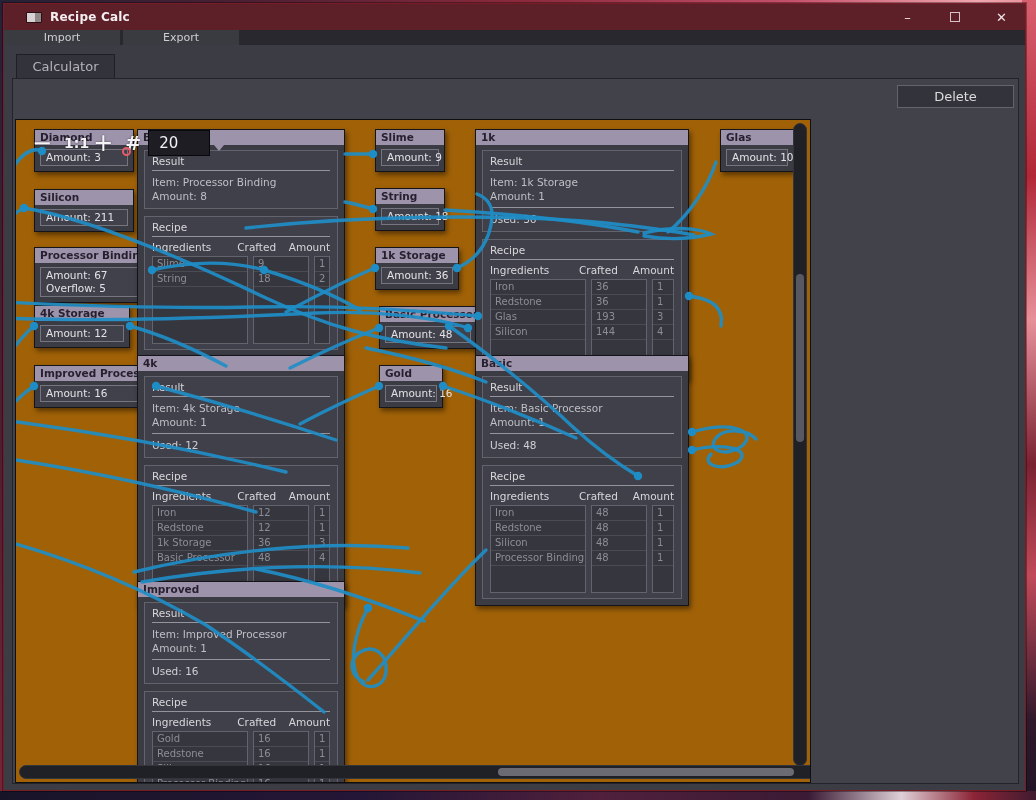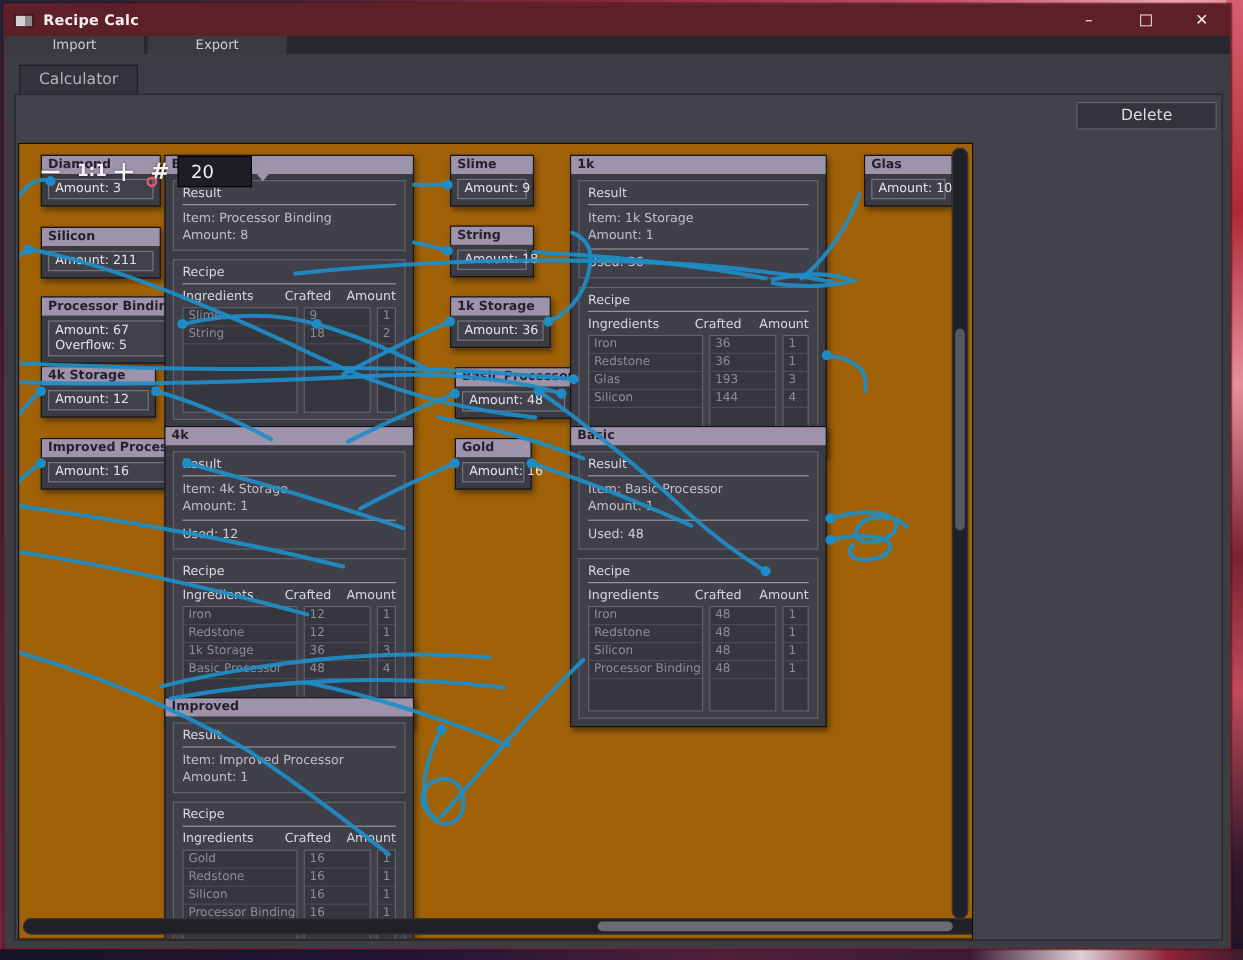--- a/index.html
+++ b/index.html
@@ -11,21 +11,21 @@
   }
   .wall-right { position:absolute; right:0; top:0; width:14px; height:800px;
     background:linear-gradient(180deg,#d8606e 0%,#b02838 22%,#e8909a 40%,#7a2232 58%,#c04a5a 72%,#30182a 90%,#201426 100%); }
   .wall-bottom { position:absolute; left:0; bottom:0; width:1036px; height:9px;
     background:linear-gradient(90deg,#181428,#241636 35%,#50203c 58%,#3a1a34 78%,#ded0d6 87%,#8c2436 94%,#401b30 100%); }
 
   .window { position:absolute; left:3px; top:3px; width:1023px; height:788px;
     background:#3c3c44; border:1px solid #7a1c26; box-shadow:0 0 0 1px rgba(0,0,0,.35); }
 
   .titlebar { position:absolute; left:0; top:0; width:100%; height:26px; background:#5d2029;
-    display:flex; align-items:center; padding-left:8px; }
+    display:flex; align-items:center; padding-left:22px; }
   .app-icon { width:16px; height:11px; background:linear-gradient(90deg,#d8d2d2 55%,#8f8a8a 55%);
     border:1px solid #2a1014; border-radius:1px; margin-right:8px; }
   .app-title { color:#f5eef0; font-size:12px; font-weight:bold; letter-spacing:.2px; }
   .win-controls { margin-left:auto; display:flex; height:100%; }
   .win-btn { width:47px; height:100%; display:flex; align-items:center; justify-content:center;
     color:#efe6e8; font-size:13px; }
   .win-btn.max span { display:block; width:10px; height:10px; border:1px solid #d8c4c8; }
 
   .menubar { position:absolute; left:0; top:26px; width:100%; height:15px; background:#28282e; display:flex; }
   .menu-item { width:116px; height:15px; background:#3a3a41; margin-right:3px;
@@ -376,20 +376,21 @@
               </div>
             </div>
           </div>
           <div class="rnode" style="left: 121px; top: 461px; width: 208px;">
             <div class="node-header">Improved</div>
             <div class="rnode-body">
               <div class="section">
                 <div class="sec-title">Result</div>
                 <div class="res-line">Item: Improved Processor</div>
                 <div class="res-line">Amount: 1</div>
+                <div class="res-used">Used: 16</div>
               </div>
               <div class="section">
                 <div class="sec-title">Recipe</div>
                 <div class="cols-head">
                   <span class="h-ing">Ingredients</span>
                   <span class="h-cr">Crafted</span>
                   <span class="h-am">Amount</span>
                 </div>
                 <div class="cols">
                   <div class="col c-ing">

